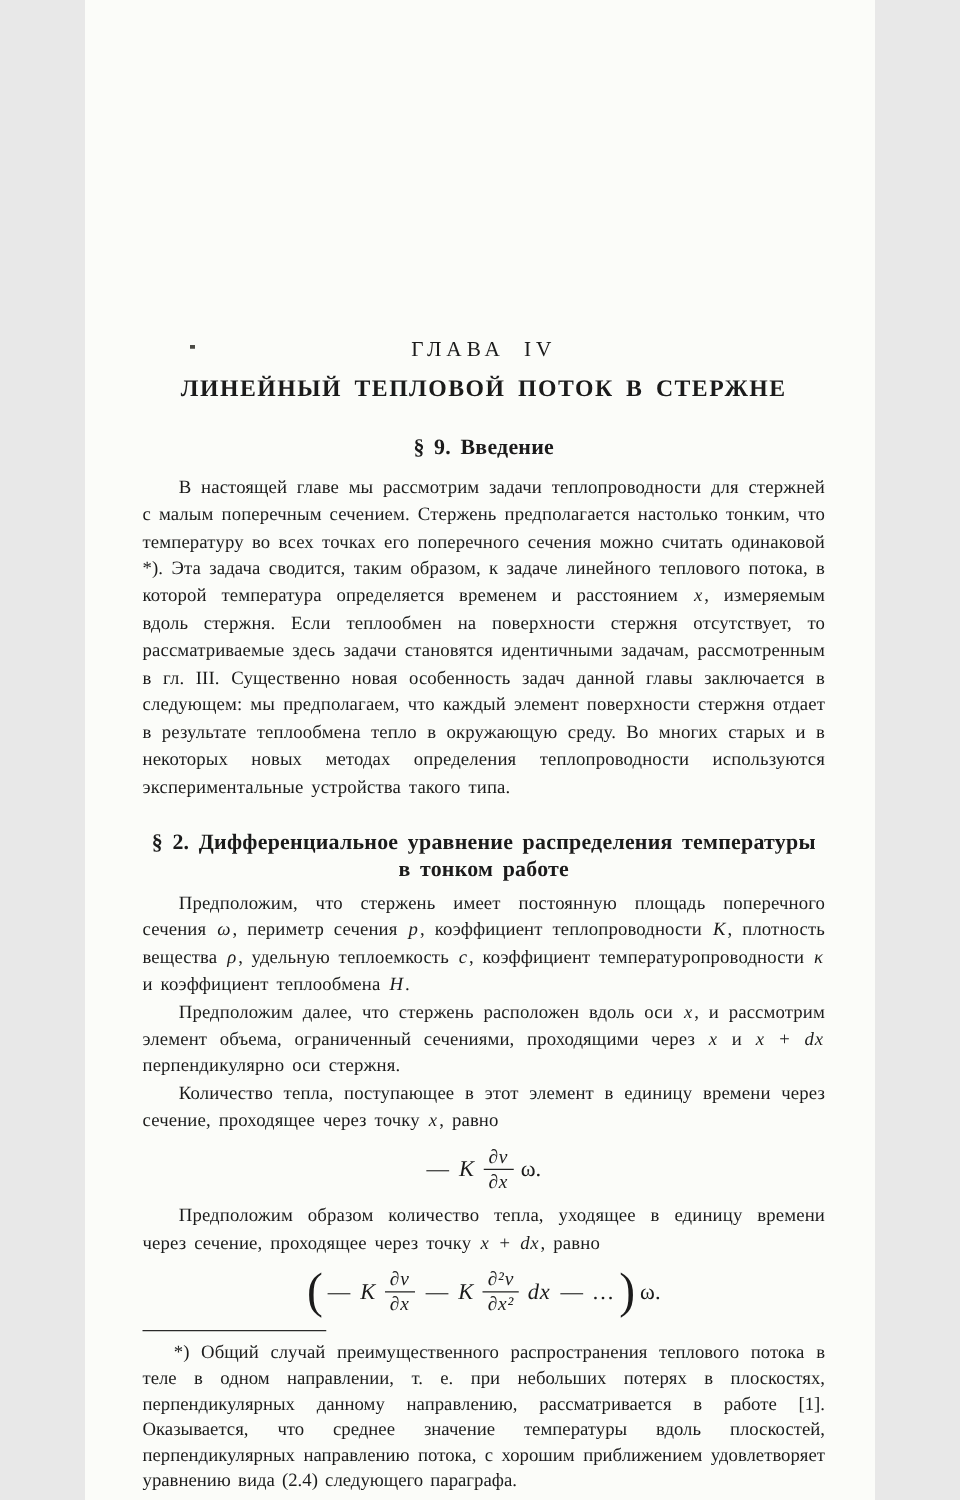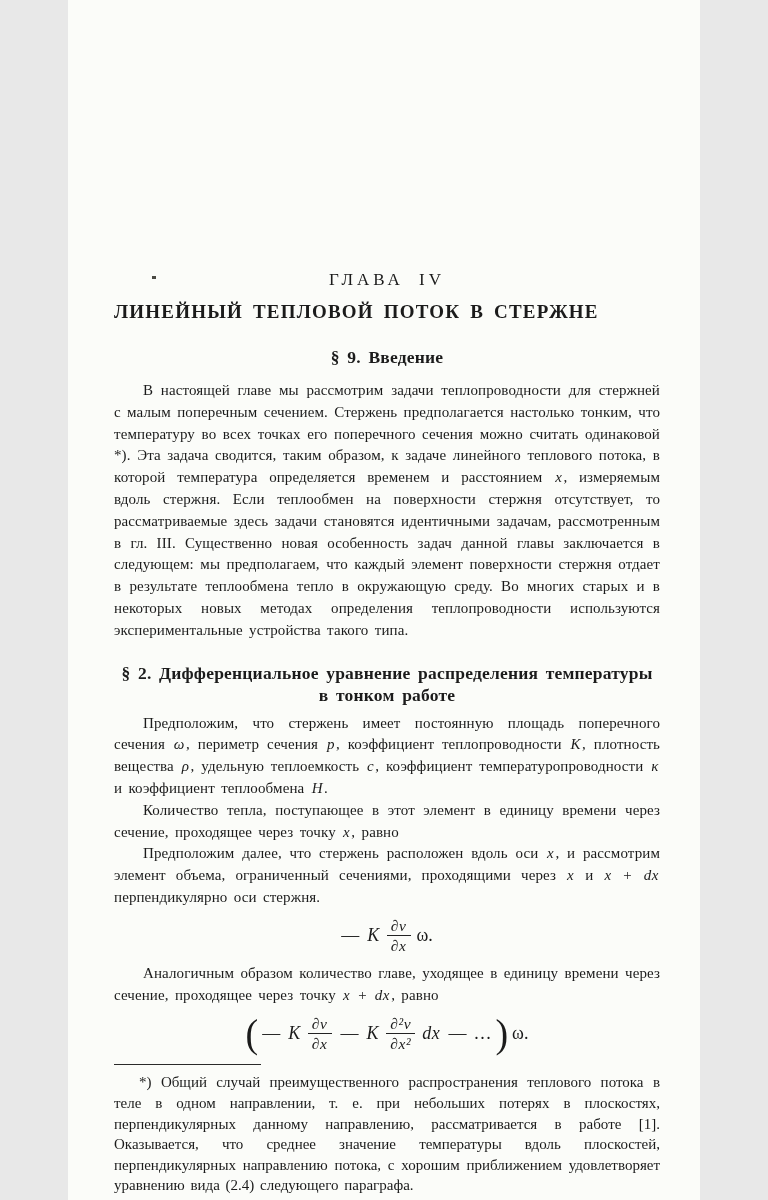--- a/index.html
+++ b/index.html
@@ -12,21 +12,21 @@
   }
   .content { padding:270px 40px 0 46px; }
 
   .speck { position:absolute; left:84px; top:276px; width:4px; height:3px; background:#4a4a44; }
 
   .chapter-label {
     text-align:center; font-size:17px; line-height:20px;
     letter-spacing:4px; word-spacing:7px;
   }
   .chapter-title {
-    font-weight:bold; font-size:19px; line-height:25px;
+    text-align:center; font-weight:bold; font-size:19px; line-height:25px;
     letter-spacing:1.2px; word-spacing:4px; margin-top:9px;
   }
   .sec-heading {
     text-align:center; font-weight:bold; font-size:17.5px; line-height:22px;
     word-spacing:3px; letter-spacing:0.2px;
   }
   .sec1-heading { margin-top:22px; }
   .sec2-heading { margin-top:20px; }
 
   .para {
@@ -74,38 +74,38 @@
 
     <p class="para first"><span>В настоящей главе мы рассмотрим задачи теплопроводности для стержней с малым поперечным сечением. Стержень предполагается настолько тонким, что температуру во всех точках его поперечного сечения можно считать одинаковой *). Эта задача сводится, таким образом, к задаче линейного теплового потока, в которой температура определяется временем и расстоянием </span><span class="math">x</span><span>, измеряемым вдоль стержня. Если теплообмен на поверхности стержня отсутствует, то рассматриваемые здесь задачи становятся идентичными задачам, рассмотренным в гл. III. Существенно новая особенность задач данной главы заключается в следующем: мы предполагаем, что каждый элемент поверхности стержня отдает в результате теплообмена тепло в окружающую среду. Во многих старых и в некоторых новых методах определения теплопроводности используются экспериментальные устройства такого типа.</span></p>
 
     <h2 class="sec-heading sec2-heading">
       <span>§ 2. Дифференциальное уравнение распределения температуры</span><br>
       <span>в тонком работе</span>
     </h2>
 
     <p class="para sec2-first"><span>Предположим, что стержень имеет постоянную площадь поперечного сечения </span><span class="math">ω</span><span>, периметр сечения </span><span class="math">p</span><span>, коэффициент теплопроводности </span><span class="math">K</span><span>, плотность вещества </span><span class="math">ρ</span><span>, удельную теплоемкость </span><span class="math">c</span><span>, коэффициент температуропроводности </span><span class="math">κ</span><span> и коэффициент теплообмена </span><span class="math">H</span><span>.</span></p>
 
+    <p class="para"><span>Предположим далее, что стержень расположен вдоль оси </span><span class="math">x</span><span>, и рассмотрим элемент объема, ограниченный сечениями, проходящими через </span><span class="math">x</span><span> и </span><span class="math">x + dx</span><span> перпендикулярно оси стержня.</span></p>
+
     <p class="para"><span>Количество тепла, поступающее в этот элемент в единицу времени через сечение, проходящее через точку </span><span class="math">x</span><span>, равно</span></p>
-
-    <p class="para"><span>Предположим далее, что стержень расположен вдоль оси </span><span class="math">x</span><span>, и рассмотрим элемент объема, ограниченный сечениями, проходящими через </span><span class="math">x</span><span> и </span><span class="math">x + dx</span><span> перпендикулярно оси стержня.</span></p>
 
     <div class="formula">
       <span class="upright">—</span>
       <span class="gap"></span>
       <span class="math">K</span>
       <span class="gap-sm"></span>
       <span class="frac">
         <span class="num math">∂v</span>
         <span class="den math">∂x</span>
       </span>
       <span class="gap-sm"></span>
       <span class="upright">ω.</span>
     </div>
 
-    <p class="para"><span>Аналогичным образом количество главе, уходящее в единицу времени через сечение, проходящее через точку </span><span class="math">x + dx</span><span>, равно</span></p>
+    <p class="para"><span>Предположим образом количество тепла, уходящее в единицу времени через сечение, проходящее через точку </span><span class="math">x + dx</span><span>, равно</span></p>
 
     <div class="formula">
       <span class="bigparen">(</span>
       <span class="gap-sm"></span>
       <span class="upright">—</span>
       <span class="gap"></span>
       <span class="math">K</span>
       <span class="gap-sm"></span>
       <span class="frac">
         <span class="num math">∂v</span>

